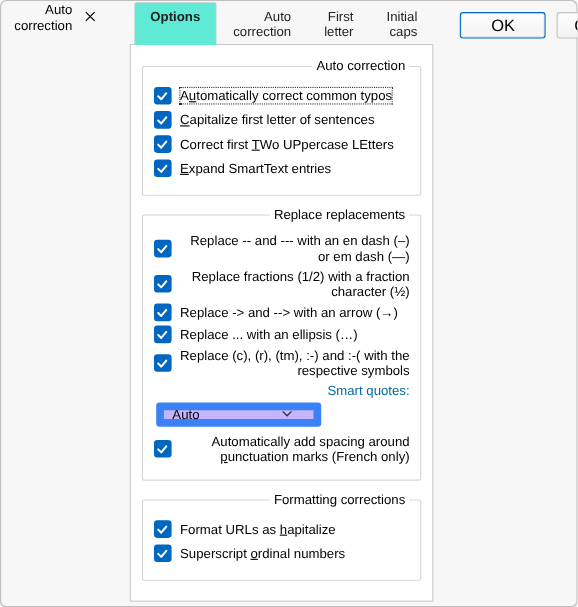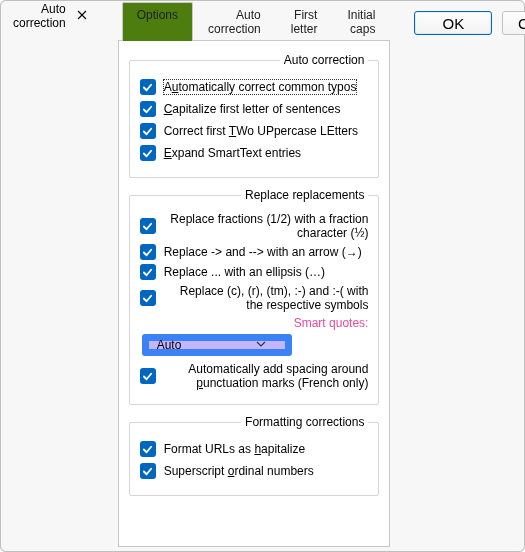--- a/index.html
+++ b/index.html
@@ -49,23 +49,24 @@
     padding: 5px 14px 5px 14px;
     font-size: 12px;
     color: #222;
     border: 1px solid transparent;
     border-bottom: none;
     background: transparent;
     position: relative;
     border-radius: 2px 2px 0 0;
   }
   .tab.active {
-    background: #4d7c0f;
+    background: #5eead4;
     border-color: #c8c8c8;
     z-index: 3;
+    font-weight: bold;
   }
   .tab-page {
     flex: 1;
     border: 1px solid #c8c8c8;
     background: #fff;
     padding: 12px 10px 10px 10px;
     position: relative;
     z-index: 2;
     overflow: hidden;
   }
@@ -98,21 +99,21 @@
   .cb svg { width: 11px; height: 11px; }
   .lbl { font-size: 12px; color: #000; }
   .lbl .ul { text-decoration: underline; }
   .focus-outline {
     outline: 1px dotted #333;
     outline-offset: 0px;
   }
   .plain-label {
     font-size: 12px;
     margin: 2px 0 4px 2px;
-    color: #ec4899;
+    color: #0369a1;
   }
   .select {
     width: 150px;
     height: 22px;
     border: 7px solid #3b82f6;
     border-radius: 3px;
     background: #c4b5fd;
     display: flex;
     align-items: center;
     padding: 0 19px 0 8px;
@@ -207,20 +208,28 @@
                 <path d="M2 6 L5 9 L10 3" stroke="#fff" stroke-width="2" fill="none" stroke-linecap="round" stroke-linejoin="round"></path>
               </svg>
           </span>
           <span class="lbl"><span class="ul">E</span><span>xpand SmartText entries</span></span>
         </div>
       </fieldset>
 
       <fieldset>
         <legend>Replace replacements</legend>
 
+        <div class="row tight">
+          <span class="cb">
+            <svg viewBox="0 0 12 12">
+                <path d="M2 6 L5 9 L10 3" stroke="#fff" stroke-width="2" fill="none" stroke-linecap="round" stroke-linejoin="round"></path>
+              </svg>
+          </span>
+          <span class="lbl">Replace -- and --- with an en dash (–) or em dash (—)</span>
+        </div>
 
         <div class="row tight">
           <span class="cb">
             <svg viewBox="0 0 12 12">
                 <path d="M2 6 L5 9 L10 3" stroke="#fff" stroke-width="2" fill="none" stroke-linecap="round" stroke-linejoin="round"></path>
               </svg>
           </span>
           <span class="lbl">Replace fractions (1/2) with a fraction character (½)</span>
         </div>
 

